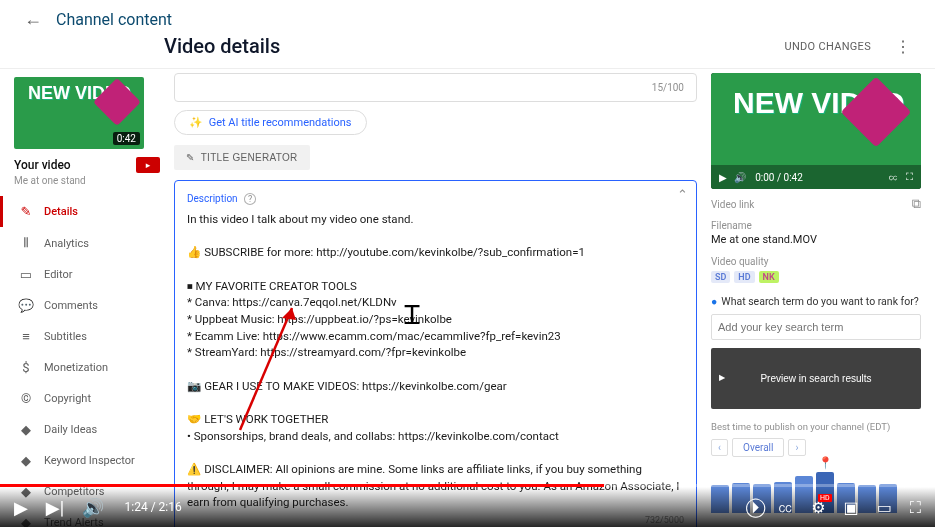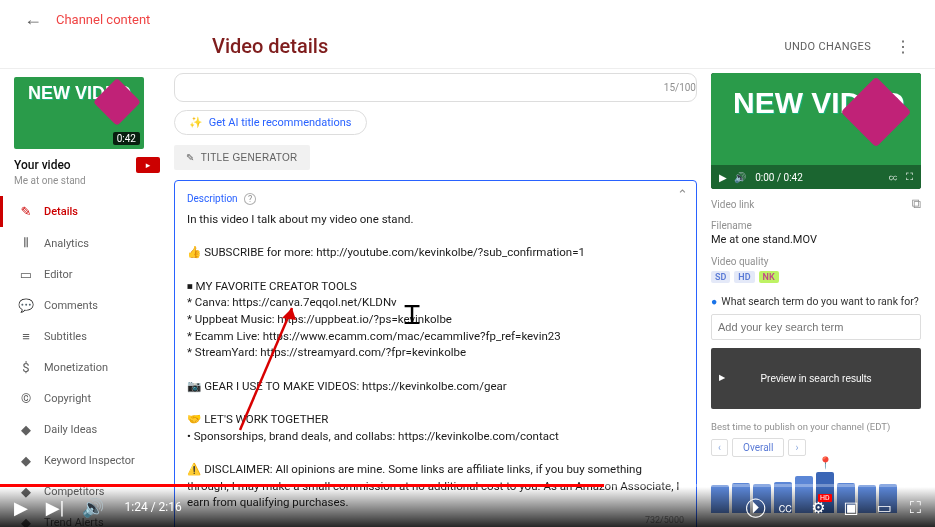--- a/index.html
+++ b/index.html
@@ -1,43 +1,43 @@
 <!DOCTYPE html>
 <html><head>
 <meta charset="utf-8">
 <style>
   * { box-sizing: border-box; margin: 0; padding: 0; }
   body { font-family: Roboto, Arial, sans-serif; font-size: 12px; background: #fff; width: 935px; height: 527px; overflow: hidden; position: relative; }
   .studio { position: absolute; inset: 0; background: #fff; }
   .header { display: flex; align-items: center; padding: 8px 24px 0 24px; }
   .back-arrow { font-size: 18px; color: #606060; margin-right: 14px; cursor: pointer; }
-  .channel-link { color: #ef4444; font-size: 13px; }
+  .channel-link { color: #0c4a6e; font-size: 16px; }
   .title-bar { display: flex; align-items: center; padding: 4px 24px 10px 164px; border-bottom: 1px solid #eee; }
-  .page-title { font-size: 20px; font-weight: 500; color: #7f1d1d; flex: 1; margin-left: 48px; }
+  .page-title { font-size: 20px; font-weight: 500; color: #0f172a; flex: 1; }
   .undo { color: #606060; font-size: 11px; letter-spacing: .3px; margin-right: 14px; cursor: pointer; }
   .save-btn { background: #aaa; color: #fff; font-size: 11px; letter-spacing: .3px; padding: 6px 14px; border: none; border-radius: 2px; cursor: pointer; position: relative; }
   .save-wrap { border: 3px solid #d80000; padding: 2px; }
   .more-v { color: #606060; font-size: 16px; margin-left: 10px; cursor: pointer; }
   .layout { display: flex; gap: 14px; padding: 0 14px 0 0; height: calc(100% - 54px); }
   .sidebar { width: 160px; padding: 8px 0 0 14px; flex-shrink: 0; position: relative; }
   .thumb { width: 130px; height: 72px; background: #2a9b4a; position: relative; border-radius: 2px; overflow: hidden; }
   .thumb-new { position: absolute; left: 14px; top: 8px; color: #fff; font-size: 18px; font-weight: 800; line-height: .9; font-family: Arial Black, sans-serif; text-shadow: 1px 1px 0 #19b27b; }
   .thumb-pinkstar { position: absolute; right: 10px; top: 8px; width: 34px; height: 34px; background: #c02277; border-radius: 4px; transform: rotate(45deg); }
   .thumb-dur { position: absolute; right: 4px; bottom: 4px; background: rgba(0,0,0,.8); color: #fff; font-size: 10px; padding: 1px 4px; border-radius: 2px; }
   .yv { margin-top: 8px; display: flex; align-items: center; }
   .yv-title { font-size: 12px; font-weight: 500; color: #0d0d0d; flex: 1; }
   .yv-cc { background: #cc0000; width: 24px; height: 16px; display: inline-flex; align-items: center; justify-content: center; border-radius: 2px; }
   .yv-cc span { color: #fff; font-size: 9px; }
   .yv-sub { font-size: 10px; color: #909090; margin-top: 2px; }
   .nav { margin-top: 10px; }
   .nav-item { display: flex; align-items: center; padding: 8px 0; color: #606060; font-size: 11px; cursor: pointer; }
   .nav-item .ico { width: 24px; text-align: center; margin-right: 6px; font-size: 13px; }
   .nav-item.act { color: #cc0000; font-weight: 500; border-left: 3px solid #cc0000; margin-left: -14px; padding-left: 11px; }
   .center { flex: 1; min-width: 0; padding-top: 4px; overflow: hidden; }
-  .title-box { border: 1px solid #ddd; border-radius: 9px; padding: 8px 0; display: flex; align-items: center; justify-content: space-between; }
+  .title-box { border: 1px solid #ddd; border-radius: 4px; padding: 8px 12px; display: flex; align-items: center; justify-content: space-between; }
   .title-count { color: #909090; font-size: 10px; }
   .ai-pill { display: inline-flex; align-items: center; gap: 6px; border: 1px solid #ddd; border-radius: 16px; padding: 5px 14px; margin-top: 8px; color: #2962ff; font-size: 11px; cursor: pointer; }
   .ai-pill .spark { color: #2962ff; }
   .tg { margin-top: 10px; background: #f1f1f1; color: #606060; font-size: 10px; letter-spacing: .3px; padding: 7px 12px; border: none; border-radius: 2px; display: inline-flex; align-items: center; gap: 6px; cursor: pointer; }
   .desc-box { margin-top: 10px; border: 1px solid #2962ff; border-radius: 4px; padding: 10px 12px 6px 12px; font-size: 11.5px; color: #1a1a1a; position: relative; }
   .desc-label { color: #2962ff; font-size: 10px; }
   .desc-label .q { border: 1px solid #b0b0b0; color: #909090; border-radius: 50%; font-size: 9px; padding: 0 3px; margin-left: 4px; }
   .desc-close { position: absolute; right: 8px; top: 6px; color: #909090; font-size: 13px; cursor: pointer; }
   .desc-body { margin-top: 6px; line-height: 1.45; white-space: pre-line; }
   .desc-count { text-align: right; color: #909090; font-size: 9px; margin-top: 4px; }

